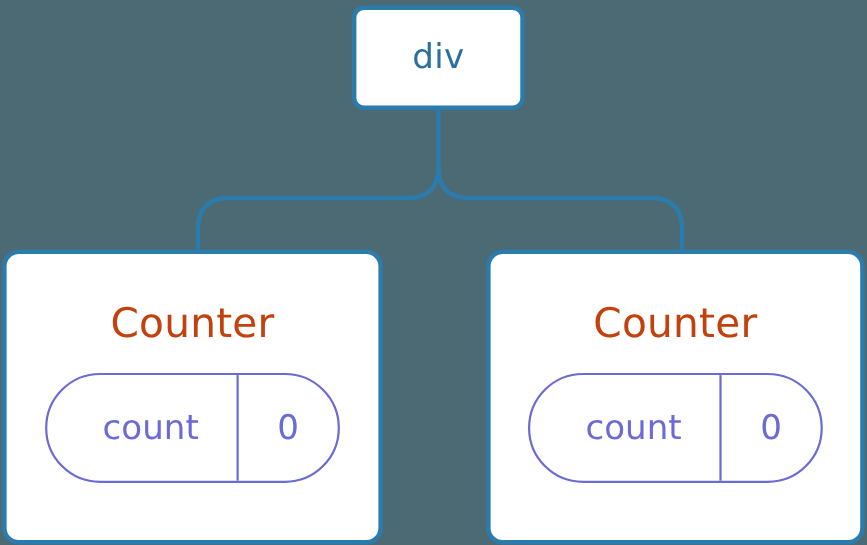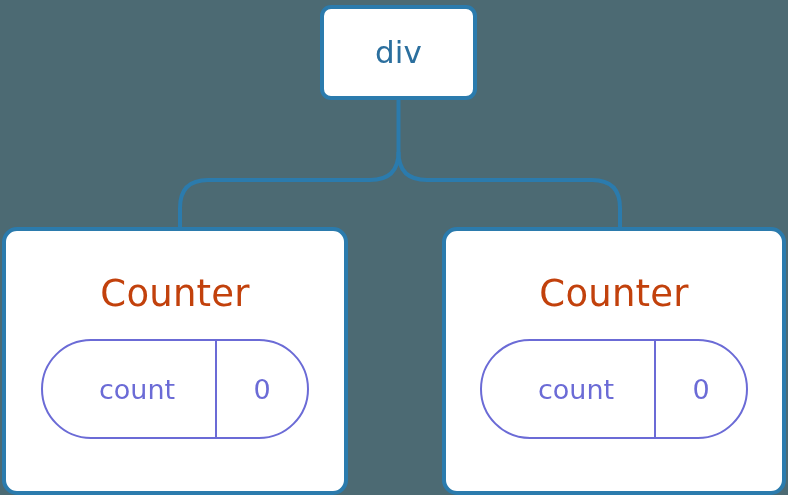--- a/index.html
+++ b/index.html
@@ -91,21 +91,21 @@
     display: flex;
     align-items: stretch;
     background: #ffffff;
   }
   .state-pill .pill-key,
   .state-pill .pill-value {
     display: flex;
     align-items: center;
     justify-content: center;
     color: #6b6bd6;
-    font-size: 27px;
+    font-size: 31px;
     line-height: 1;
     box-sizing: border-box;
   }
   .state-pill .pill-key {
     width: 174px;
     border-right: 2px solid #6b6bd6;
     padding-left: 16px;
   }
   .state-pill .pill-value {
     flex: 1;

